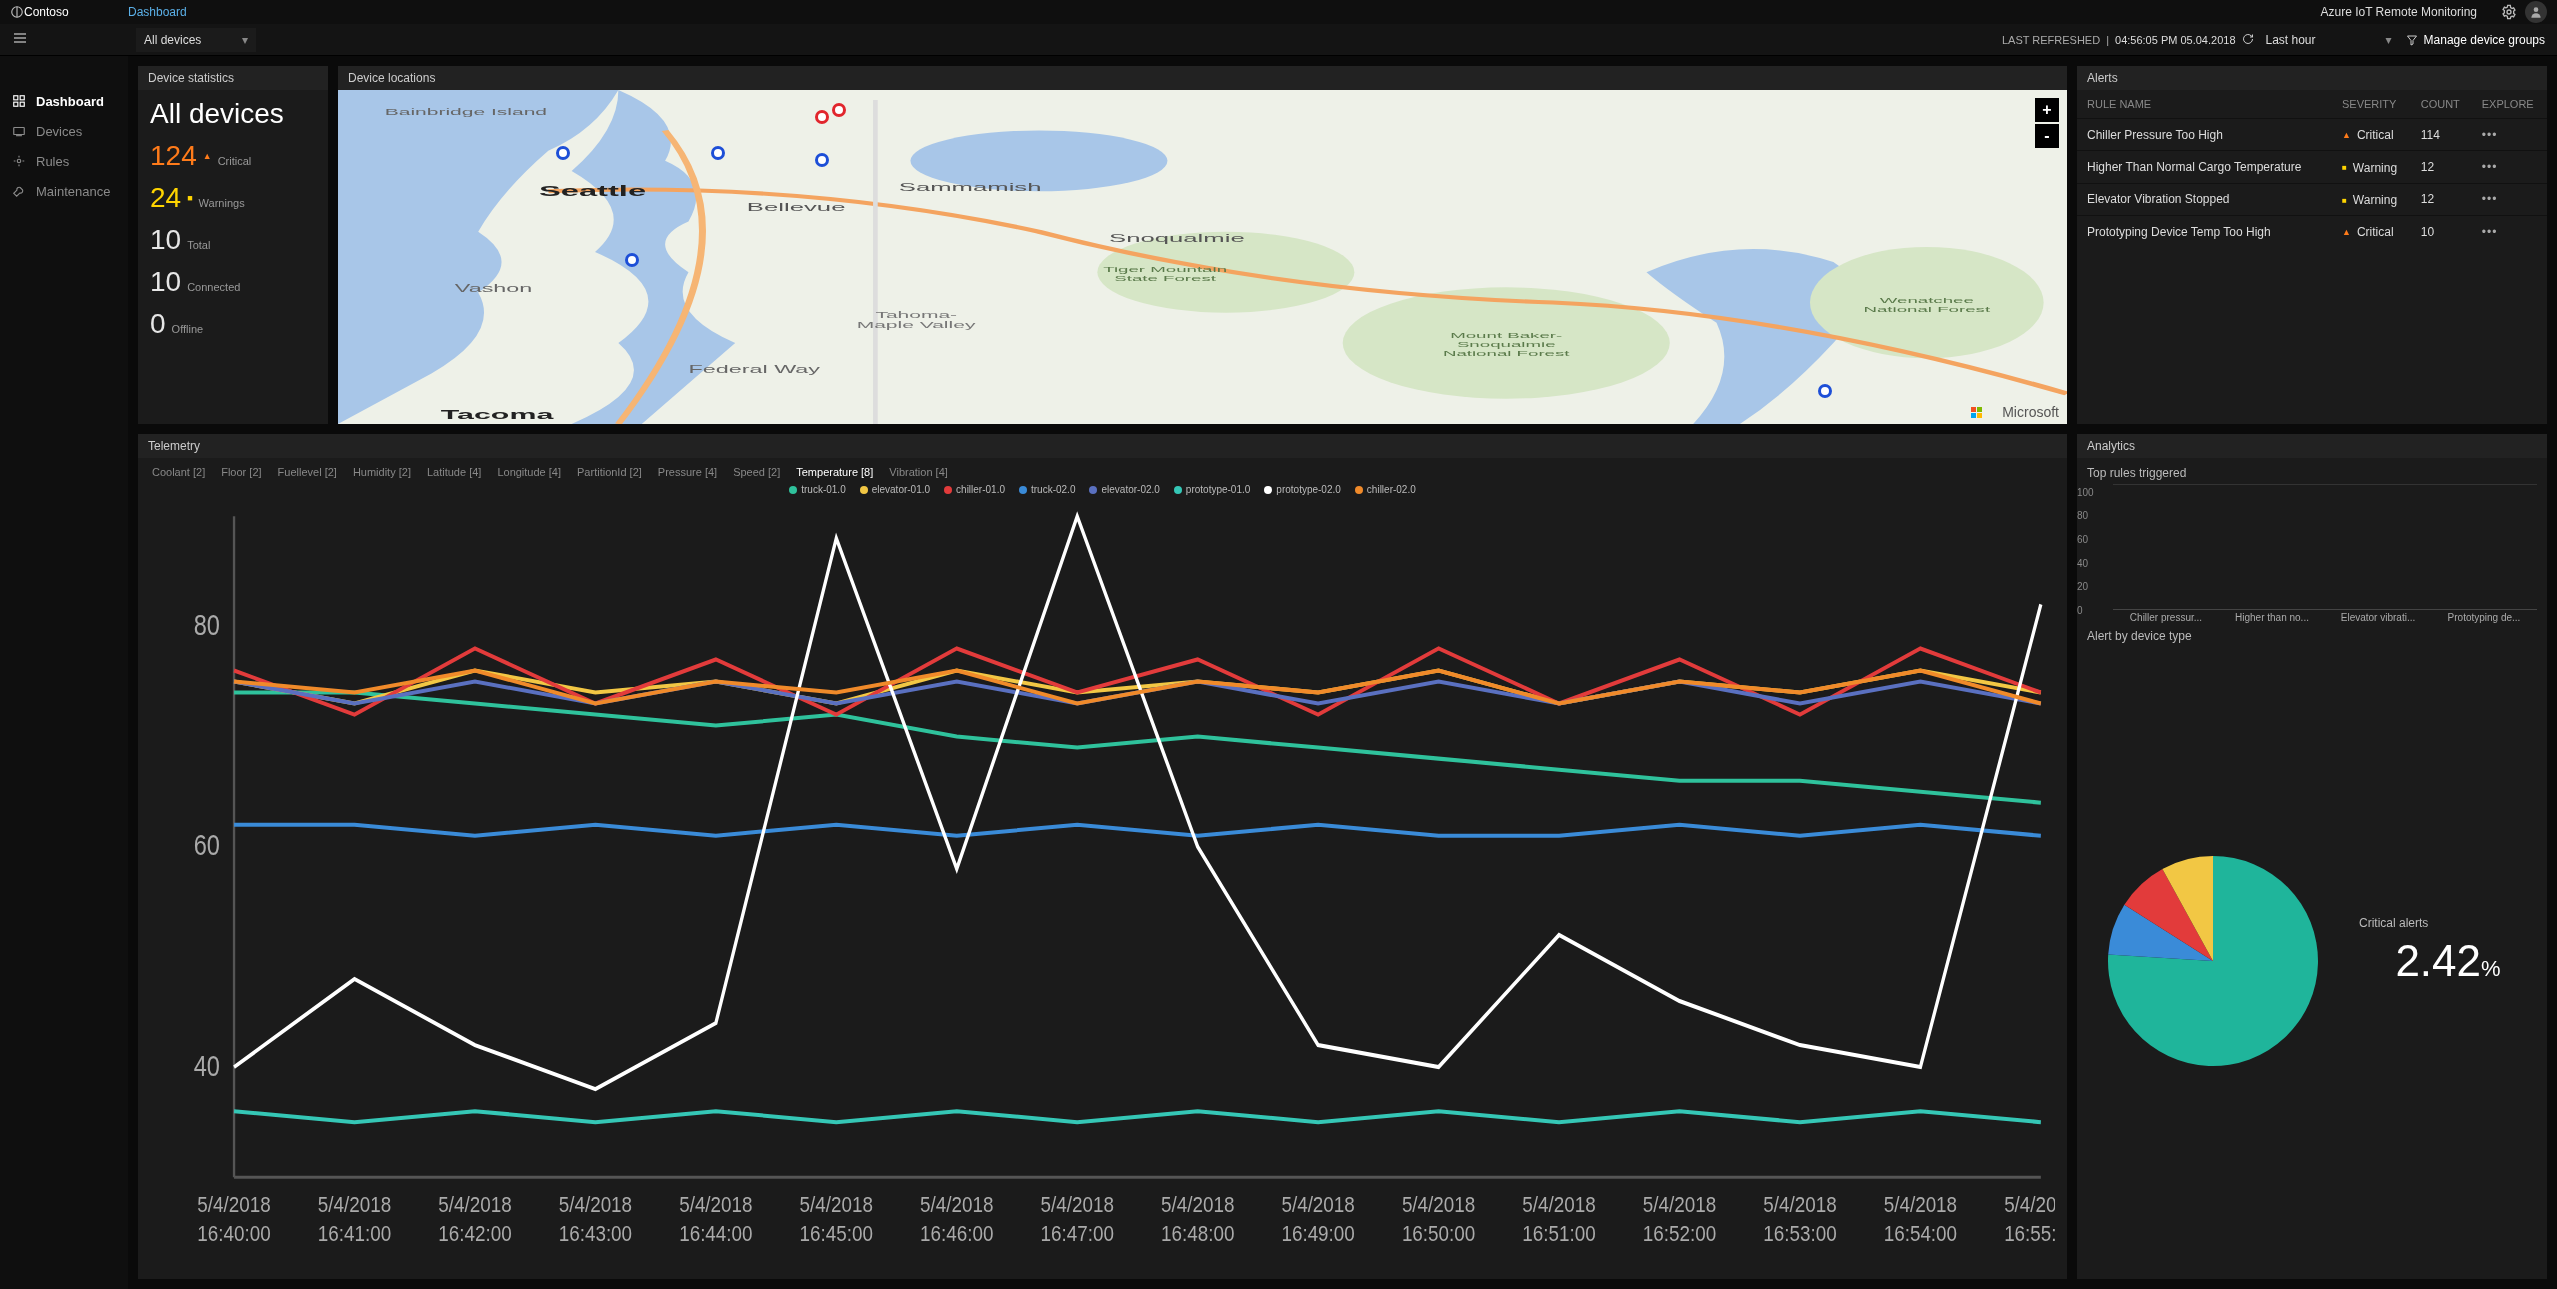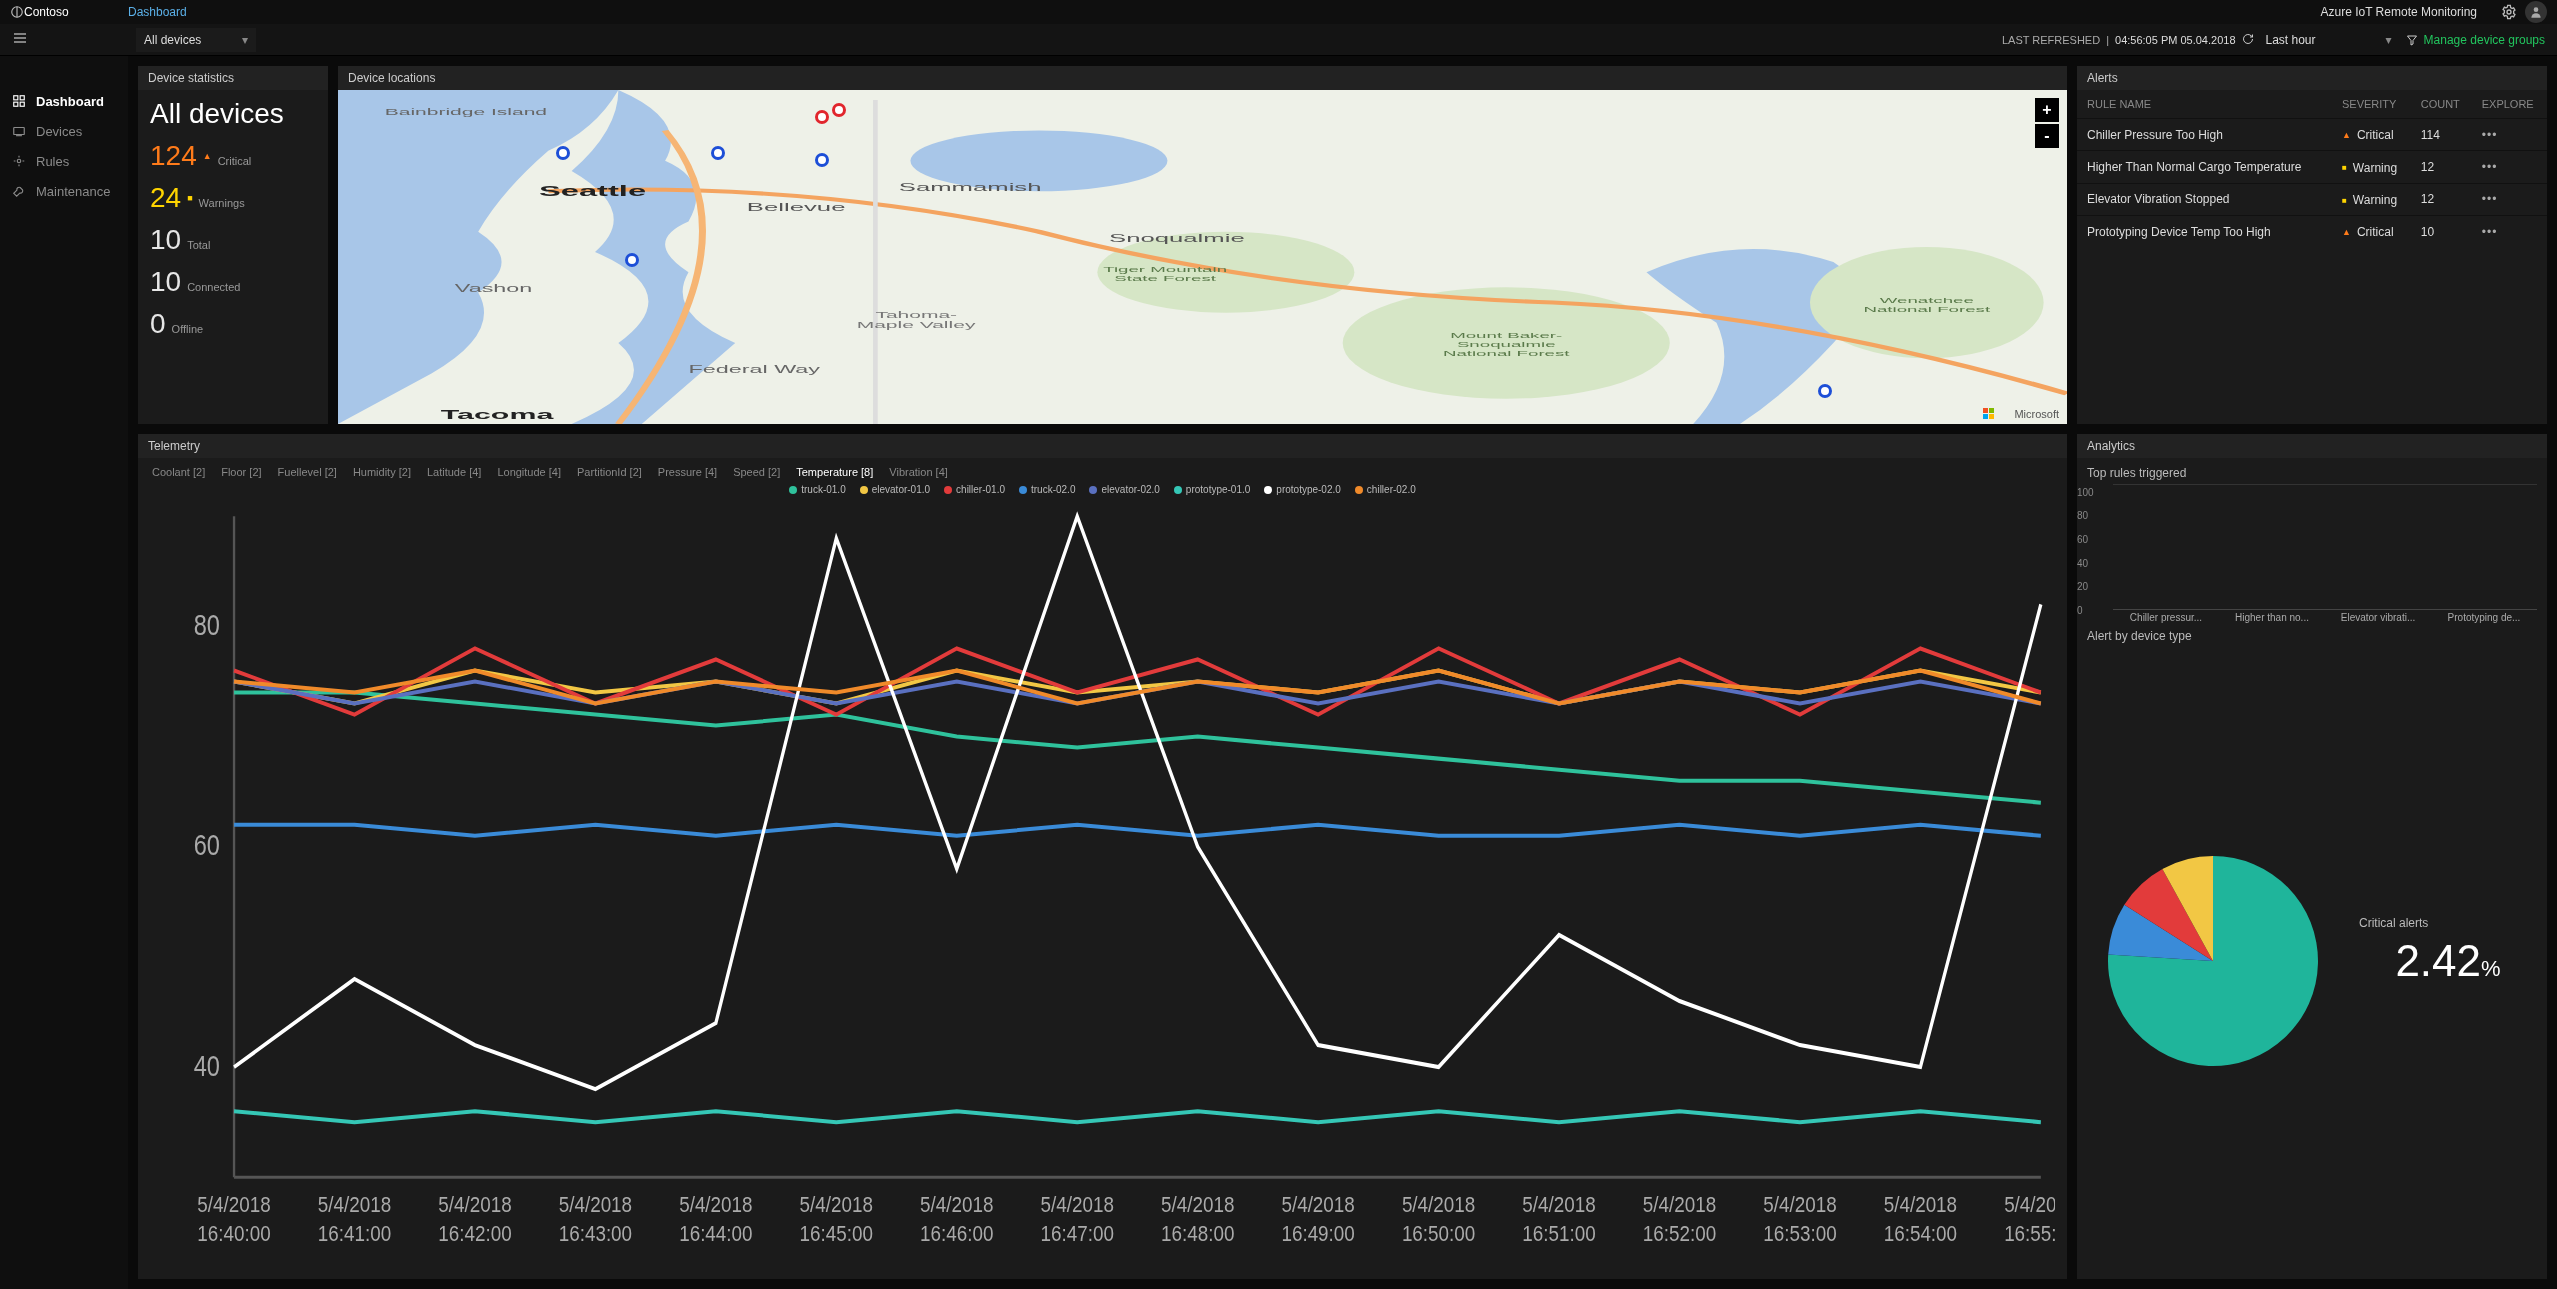--- a/index.html
+++ b/index.html
@@ -19,21 +19,21 @@
 
 .subbar { height: 32px; background: #141414; display: flex; align-items: center; padding-left: 0; border-bottom: 1px solid #000; }
 .subbar .hamburger-slot { width: 128px; display: flex; align-items: center; justify-content: flex-start; padding-left: 12px; }
 .subbar .device-filter { width: 120px; background: #1b1b1b; height: 24px; margin-left: 8px; display: flex; align-items: center; padding: 0 8px; font-size: 12px; color: #ddd; justify-content: space-between; }
 .subbar .device-filter .chev { color: #888; }
 .subbar .spacer { flex: 1; }
 .subbar .refresh { font-size: 11px; color: #aaa; margin-right: 12px; display: flex; align-items: center; gap: 6px; }
 .subbar .refresh .tstamp { color: #ddd; }
 .subbar .range { font-size: 12px; color: #ddd; margin-right: 14px; display: flex; align-items: center; gap: 70px; }
 .subbar .range .chev { color: #888; }
-.subbar .manage { font-size: 12px; color: #22c55e; margin-right: 12px; display: flex; align-items: center; gap: 6px; }
+.subbar .manage { font-size: 12px; color: #ffffff; margin-right: 12px; display: flex; align-items: center; gap: 6px; }
 
 
 .body { flex: 1; display: flex; min-height: 0; }
 
 
 .sidebar { width: 128px; background: #0f0f0f; padding-top: 30px; }
 .sidebar .item { height: 30px; display: flex; align-items: center; gap: 10px; padding: 0 12px; color: #8a8a8a; font-size: 13px; cursor: pointer; }
 .sidebar .item.active { color: #fff; font-weight: 600; }
 .sidebar .item svg { width: 14px; height: 14px; flex-shrink: 0; }
 
@@ -52,21 +52,21 @@
 #p-stats .neu  { color: #e6e6e6; }
 #p-stats .lbl { font-size: 11px; color: #999; }
 #p-stats .tri { color: #ff7b1a; font-size: 9px; align-self: center; }
 #p-stats .sq  { color: #ffd400; font-size: 9px; align-self: center; }
 
 
 #p-map .mapbox { flex: 1; position: relative; background: #e8efe6; overflow: hidden; }
 #p-map .mapbox svg { width: 100%; height: 100%; display: block; }
 #p-map .zoom { position: absolute; top: 8px; right: 8px; display: flex; flex-direction: column; }
 #p-map .zoom div { width: 24px; height: 24px; background: #000; color: #fff; display: flex; align-items: center; justify-content: center; font-size: 16px; font-weight: bold; margin-bottom: 2px; cursor: pointer; }
-#p-map .mslogo { position: absolute; bottom: 4px; right: 8px; font-size: 11px; color: #555; display: flex; align-items: flex-start; gap: 20px; }
+#p-map .mslogo { position: absolute; bottom: 4px; right: 8px; font-size: 14px; color: #555; display: flex; align-items: center; gap: 20px; }
 #p-map .mslogo .sq4 { display: grid; grid-template-columns: 5px 5px; grid-template-rows: 5px 5px; gap: 1px; }
 #p-map .mslogo .sq4 span:nth-child(1){background:#f25022;} 
 #p-map .mslogo .sq4 span:nth-child(2){background:#7fba00;}
 #p-map .mslogo .sq4 span:nth-child(3){background:#00a4ef;} 
 #p-map .mslogo .sq4 span:nth-child(4){background:#ffb900;}
 .pin { width: 14px; height: 14px; border-radius: 50%; border: 3px solid; background: #fff; position: absolute; transform: translate(-50%,-50%); }
 .pin.blue { border-color: #1d4fd7; }
 .pin.red  { border-color: #e1262d; }
 
 

